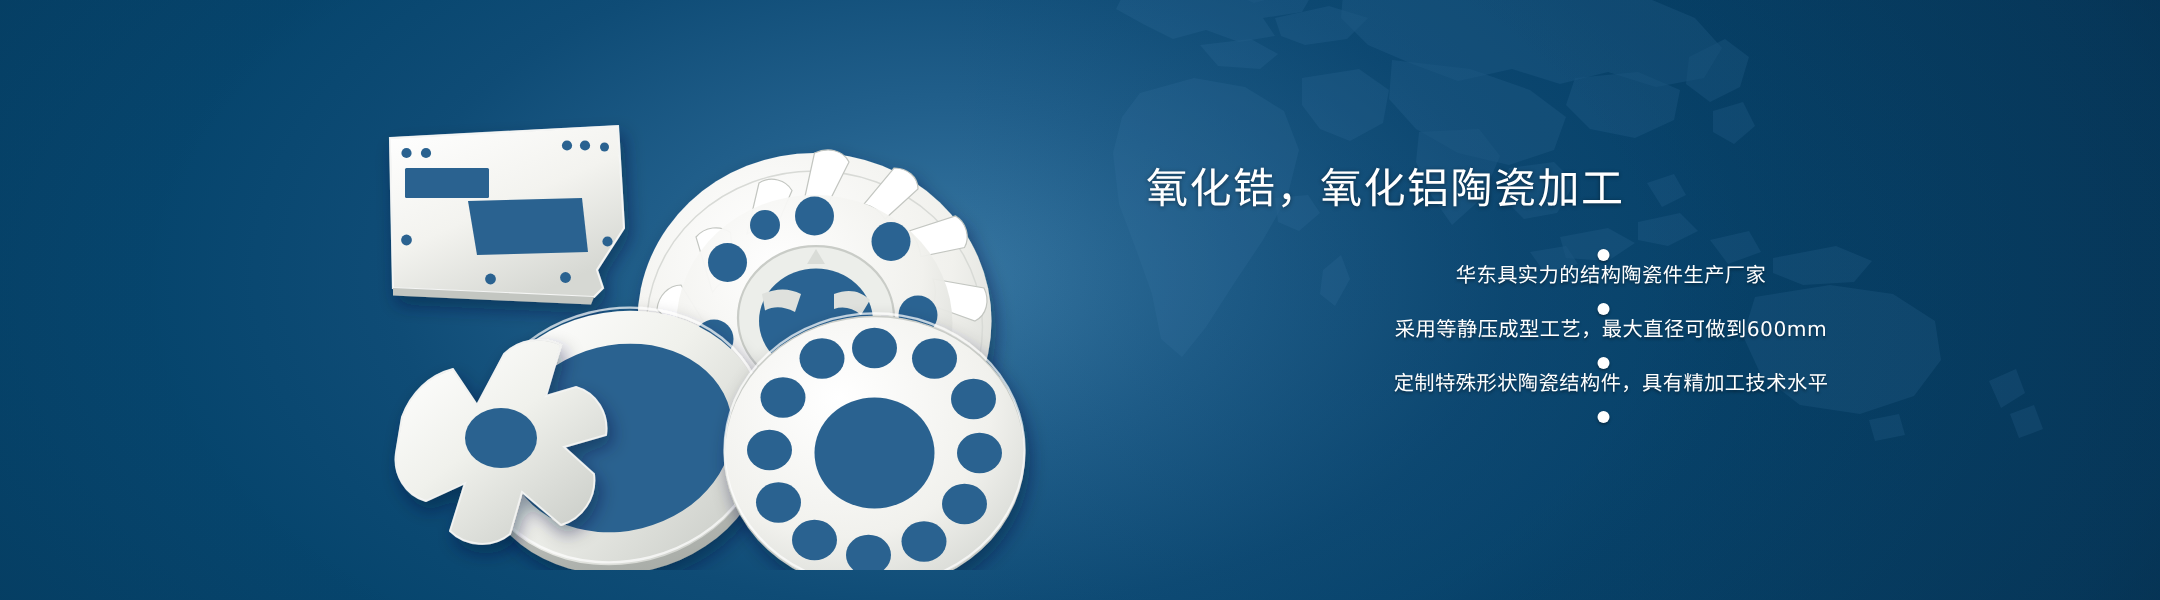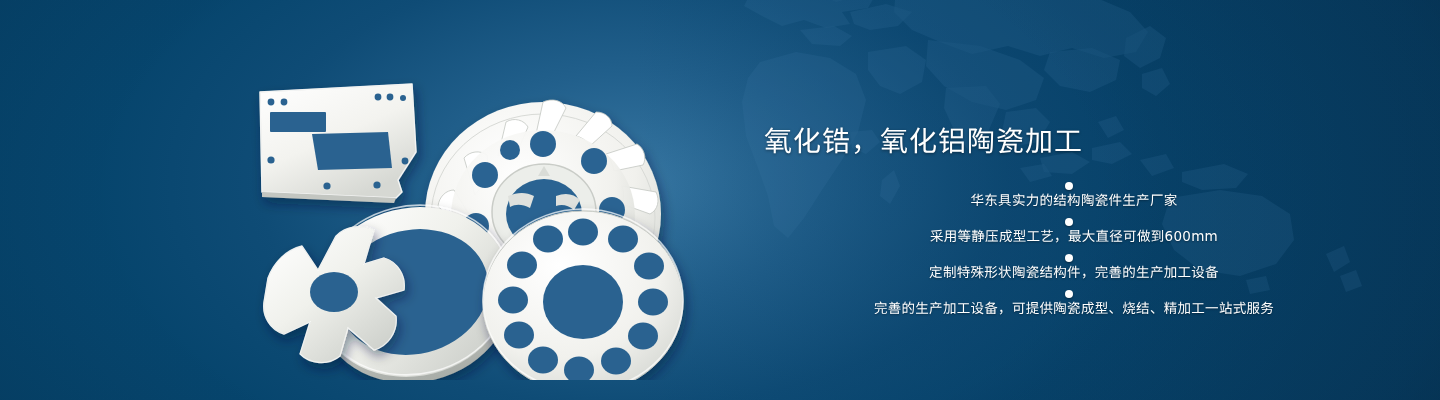--- a/index.html
+++ b/index.html
@@ -71,21 +71,21 @@
     top: 40px;
     width: 500px;
     height: 340px;
   }
   .photo-group svg { display: block; width: 100%; height: 100%; }
 
   
   .copy {
     position: absolute;
     left: 764px;
-    top: 124px;
+    top: 108px;
     width: 620px;
   }
   .headline {
     color: #ffffff;
     font-size: 28px;
     line-height: 36px;
     letter-spacing: 1px;
     font-weight: 400;
     margin: 0 0 22px 0;
     text-shadow: 0 1px 3px rgba(0,0,0,0.45);
@@ -310,22 +310,21 @@
       <li class="bullet">
         <span class="bullet-dot"></span>
         <span class="bullet-text">华东具实力的结构陶瓷件生产厂家</span>
       </li>
       <li class="bullet">
         <span class="bullet-dot"></span>
         <span class="bullet-text">采用等静压成型工艺，最大直径可做到600mm</span>
       </li>
       <li class="bullet">
         <span class="bullet-dot"></span>
-        <span class="bullet-text">定制特殊形状陶瓷结构件，完善的生产加工设备</span>
+        <span class="bullet-text">定制特殊形状陶瓷结构件，具有精加工技术水平</span>
       </li>
       <li class="bullet">
         <span class="bullet-dot"></span>
-        <span class="bullet-text">完善的生产加工设备，可提供陶瓷成型、烧结、精加工一站式服务</span>
       </li>
     </ul>
   </div>
 
 </div>
 
 </body></html>

